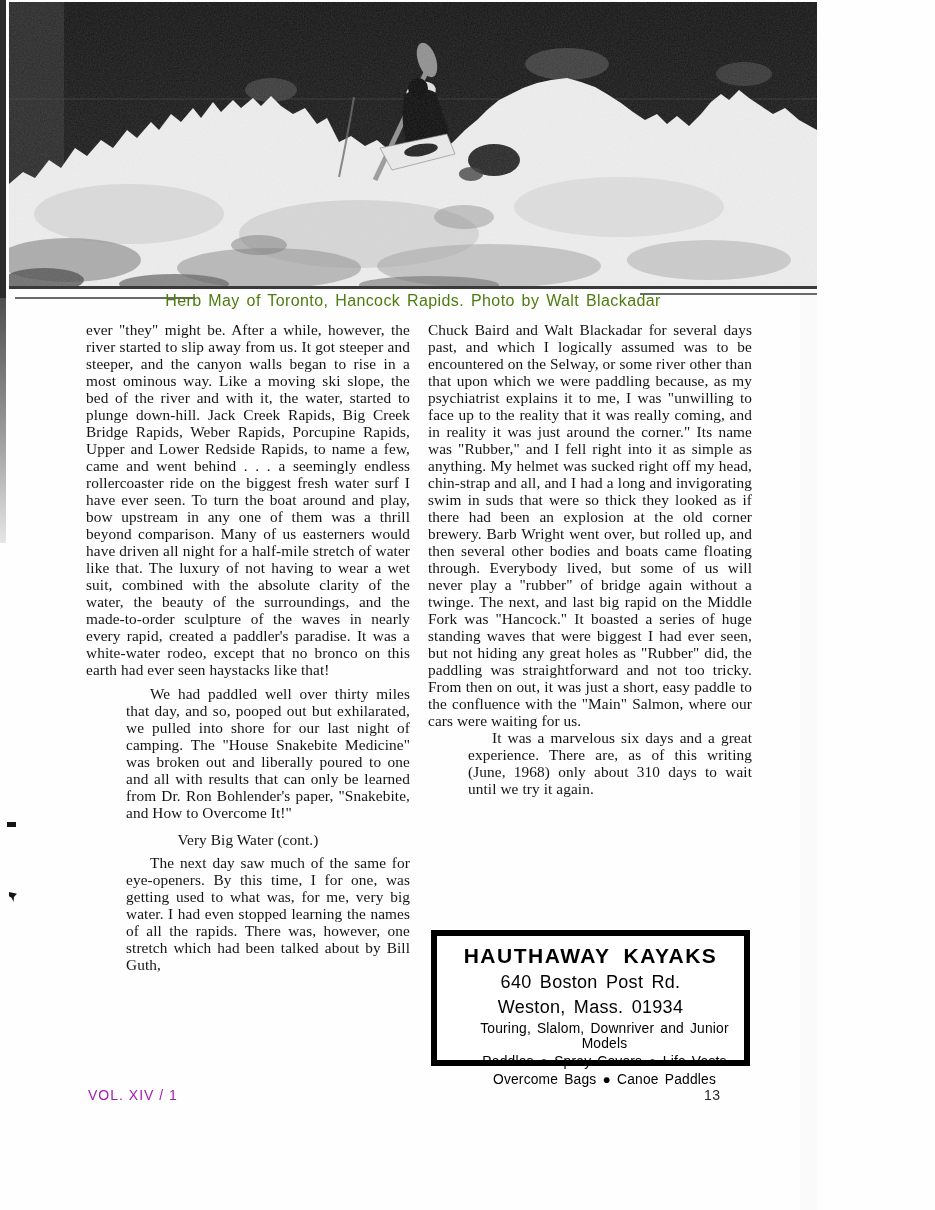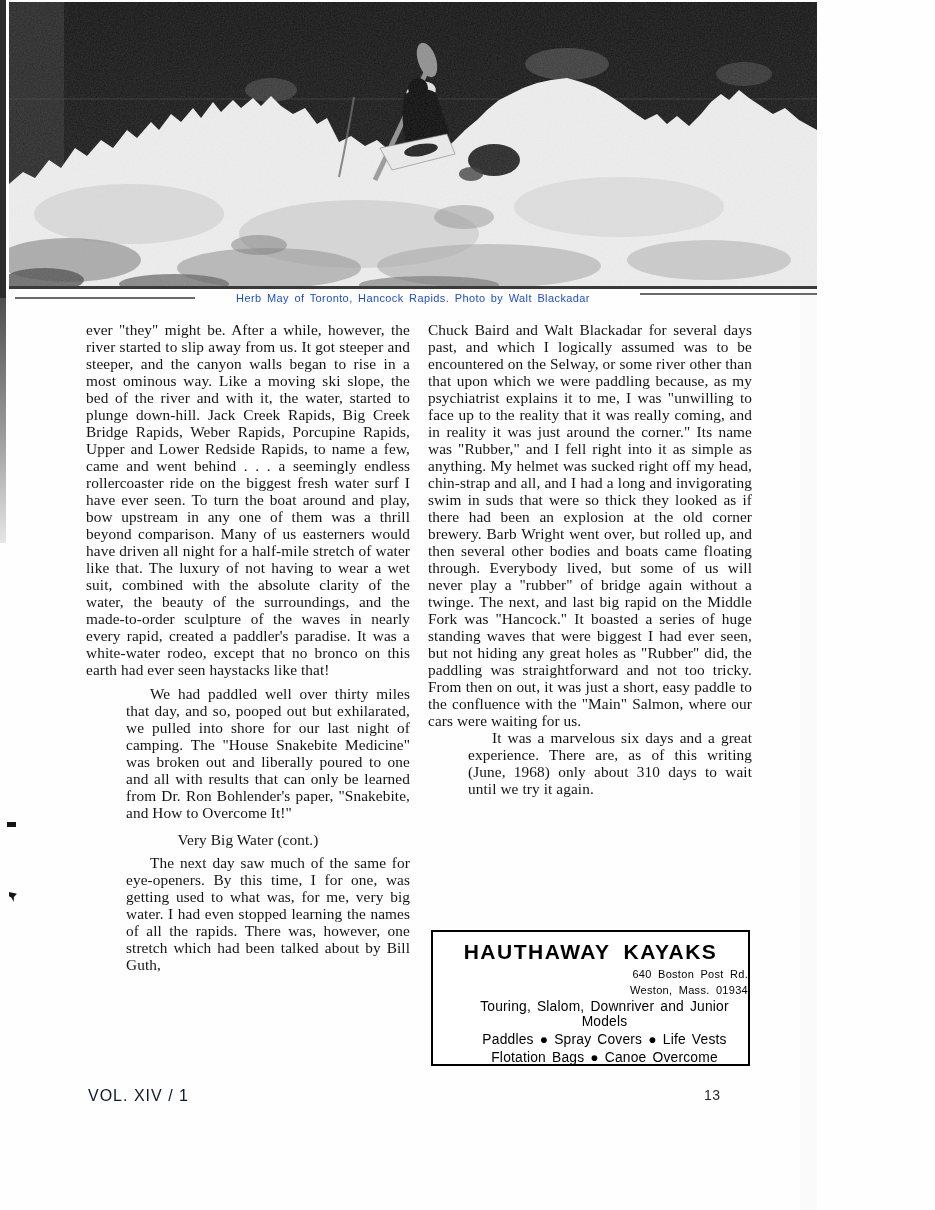--- a/index.html
+++ b/index.html
@@ -13,49 +13,49 @@
   
   .photo-wrap{position:absolute;left:9px;top:2px;width:808px;height:287px;}
   .photo-wrap svg{display:block;width:100%;height:100%;}
   .photo-bottom-rule-left{position:absolute;left:15px;top:297px;width:180px;height:2px;background:#6a6a6a;}
   .photo-bottom-rule-right{position:absolute;left:640px;top:293px;width:177px;height:2px;background:#6a6a6a;}
 
   
   .caption{
     position:absolute;left:9px;top:292px;width:808px;text-align:center;
     font-family:"Liberation Sans","DejaVu Sans",sans-serif;
-    font-size:11px;letter-spacing:.4px;word-spacing:2px;color:#1d4ed8;
+    font-size:16px;letter-spacing:.4px;word-spacing:2px;color:#4d7c0f;
   }
 
   
   .columns{position:absolute;left:86px;top:321px;width:666px;display:flex;gap:18px;}
   .col{width:324px;font-size:15.3px;line-height:17px;text-align:justify;letter-spacing:.1px;}
   .col p{margin:0;}
   .col p.gap{margin-top:7px;}
   .col p.indent{text-indent:24px;margin-left:40px;}
   .subhead{
     text-align:center;margin:10px 0 6px 0;font-size:15.3px;font-weight:normal;
   }
   .subhead .b{font-weight:normal;}
 
   
   .adbox{
     position:absolute;left:431px;top:930px;width:319px;height:136px;
-    border:2px solid #000000;box-sizing:border-box;background:#fff;
+    border:6px solid #000000;box-sizing:border-box;background:#fff;
     text-align:center;font-family:"Liberation Sans","DejaVu Sans",sans-serif;color:#000;
   }
   .ad-title{font-size:21px;font-weight:bold;letter-spacing:1.5px;word-spacing:6px;margin-top:8px;}
-  .ad-addr{font-size:11px;margin-top:4px;letter-spacing:.3px;word-spacing:3px;text-align:right;}
+  .ad-addr{font-size:18px;margin-top:4px;letter-spacing:.3px;word-spacing:3px;}
   .ad-line{font-size:13.8px;margin-top:3px;letter-spacing:.2px;word-spacing:2px;margin-left:28px;}
 
   
   .footer-vol{
     position:absolute;left:88px;top:1087px;
     font-family:"Liberation Sans","DejaVu Sans",sans-serif;
-    font-size:16px;letter-spacing:1px;color:#0f172a;
+    font-size:14px;letter-spacing:1px;color:#a21caf;
   }
   .footer-page{
     position:absolute;left:704px;top:1087px;
     font-family:"Liberation Sans","DejaVu Sans",sans-serif;
     font-size:14px;letter-spacing:.5px;color:#2a2a2a;
   }
 
   
   .edge-dark{position:absolute;left:0;top:0;width:6px;height:298px;background:#2c2c2c;}
   .edge-fade{position:absolute;left:0;top:298px;width:6px;height:245px;
@@ -151,19 +151,19 @@
       <p class="indent">It was a marvelous six days and a great experience. There are, as of this writing (June, 1968) only about 310 days to wait until we try it again.</p>
     </div>
   </div>
 
   <div class="adbox">
     <div class="ad-title">HAUTHAWAY KAYAKS</div>
     <div class="ad-addr">640 Boston Post Rd.</div>
     <div class="ad-addr">Weston, Mass. 01934</div>
     <div class="ad-line">Touring, Slalom, Downriver and Junior Models</div>
     <div class="ad-line">Paddles ● Spray Covers ● Life Vests</div>
-    <div class="ad-line">Flotation Bags ● Canoe Overcome</div>
+    <div class="ad-line">Overcome Bags ● Canoe Paddles</div>
   </div>
 
   <div class="footer-vol">VOL. XIV / 1</div>
   <div class="footer-page">13</div>
 
 </div>
 
 </body></html>

